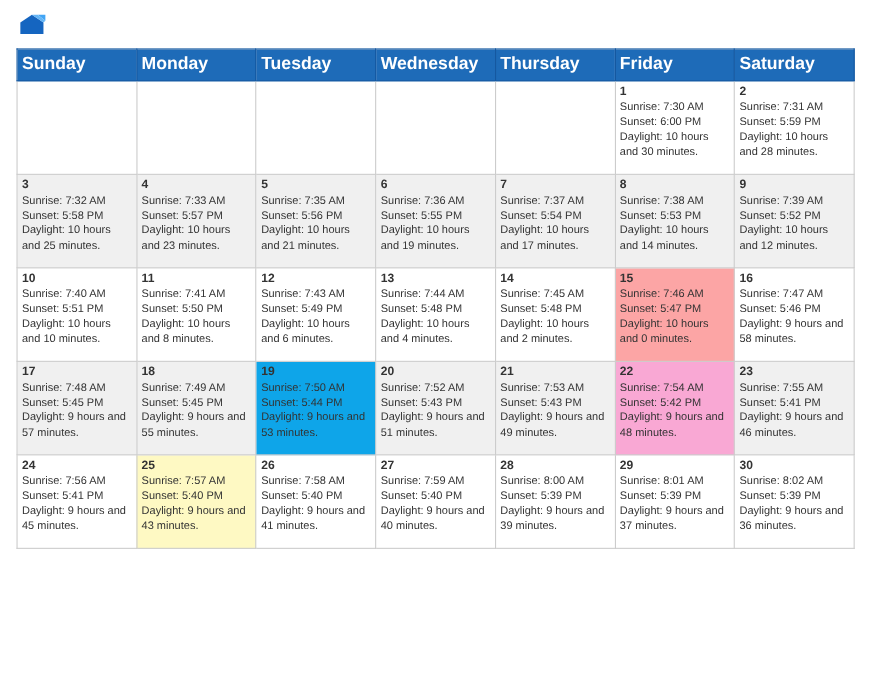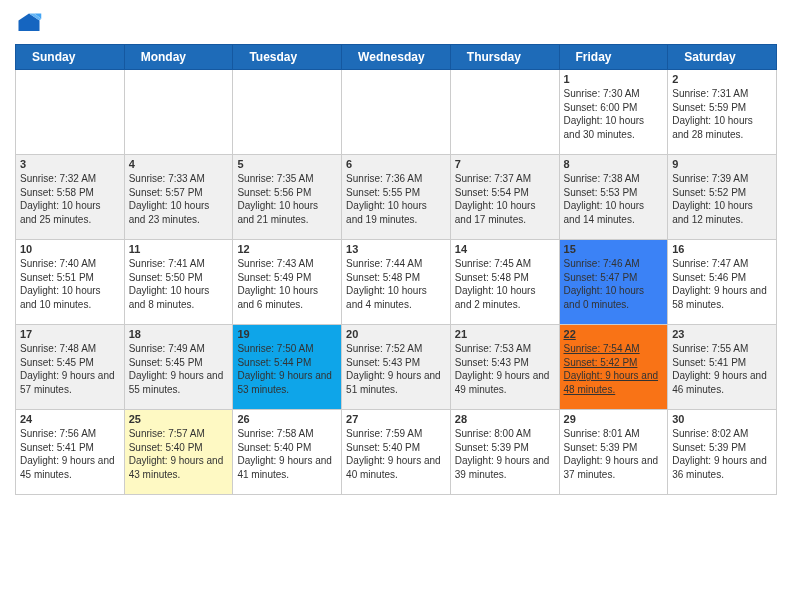--- a/index.html
+++ b/index.html
@@ -45,23 +45,23 @@
       margin-top: 2px;
     }
     .calendar {
       width: 100%;
       border-collapse: collapse;
       border: 1px solid #ccc;
     }
     .calendar th {
       background-color: #1e6bb8;
       color: #fff;
-      font-size: 12px;
+      font-size: 16px;
       font-weight: bold;
-      padding: 5px 16px;
+      padding: 5px 4px;
       text-align: left;
       border: 1px solid #1558a0;
     }
     .calendar td {
       width: calc(100%/7);
       vertical-align: top;
       padding: 3px 4px 3px 4px;
       border: 1px solid #ccc;
       font-size: 10px;
       color: #333;
@@ -193,21 +193,21 @@
             <div class="day-info">Sunrise: 7:43 AM<br>Sunset: 5:49 PM<br>Daylight: 10 hours and 6 minutes.</div>
           </td>
           <td style="background: rgb(255, 255, 255);">
             <span class="day-number">13</span>
             <div class="day-info">Sunrise: 7:44 AM<br>Sunset: 5:48 PM<br>Daylight: 10 hours and 4 minutes.</div>
           </td>
           <td style="background: rgb(255, 255, 255);">
             <span class="day-number">14</span>
             <div class="day-info">Sunrise: 7:45 AM<br>Sunset: 5:48 PM<br>Daylight: 10 hours and 2 minutes.</div>
           </td>
-          <td style="background: #3b82f6;">
+          <td style="background: #fca5a5;">
             <span class="day-number">15</span>
             <div class="day-info">Sunrise: 7:46 AM<br>Sunset: 5:47 PM<br>Daylight: 10 hours and 0 minutes.</div>
           </td>
           <td style="background: rgb(255, 255, 255);">
             <span class="day-number">16</span>
             <div class="day-info">Sunrise: 7:47 AM<br>Sunset: 5:46 PM<br>Daylight: 9 hours and 58 minutes.</div>
           </td>
         </tr>
         <tr class="row-even">
           <td style="background: rgb(240, 240, 240); margin-left: 12px;">
@@ -223,21 +223,21 @@
             <div class="day-info">Sunrise: 7:50 AM<br>Sunset: 5:44 PM<br>Daylight: 9 hours and 53 minutes.</div>
           </td>
           <td style="background: rgb(240, 240, 240);">
             <span class="day-number">20</span>
             <div class="day-info">Sunrise: 7:52 AM<br>Sunset: 5:43 PM<br>Daylight: 9 hours and 51 minutes.</div>
           </td>
           <td style="background: rgb(240, 240, 240);">
             <span class="day-number">21</span>
             <div class="day-info">Sunrise: 7:53 AM<br>Sunset: 5:43 PM<br>Daylight: 9 hours and 49 minutes.</div>
           </td>
-          <td style="background: #f97316; text-decoration: underline;">
+          <td style="background: #f9a8d4;">
             <span class="day-number">22</span>
             <div class="day-info">Sunrise: 7:54 AM<br>Sunset: 5:42 PM<br>Daylight: 9 hours and 48 minutes.</div>
           </td>
           <td style="background: rgb(240, 240, 240);">
             <span class="day-number">23</span>
             <div class="day-info">Sunrise: 7:55 AM<br>Sunset: 5:41 PM<br>Daylight: 9 hours and 46 minutes.</div>
           </td>
         </tr>
         <tr class="row-odd">
           <td style="background: rgb(255, 255, 255);">

